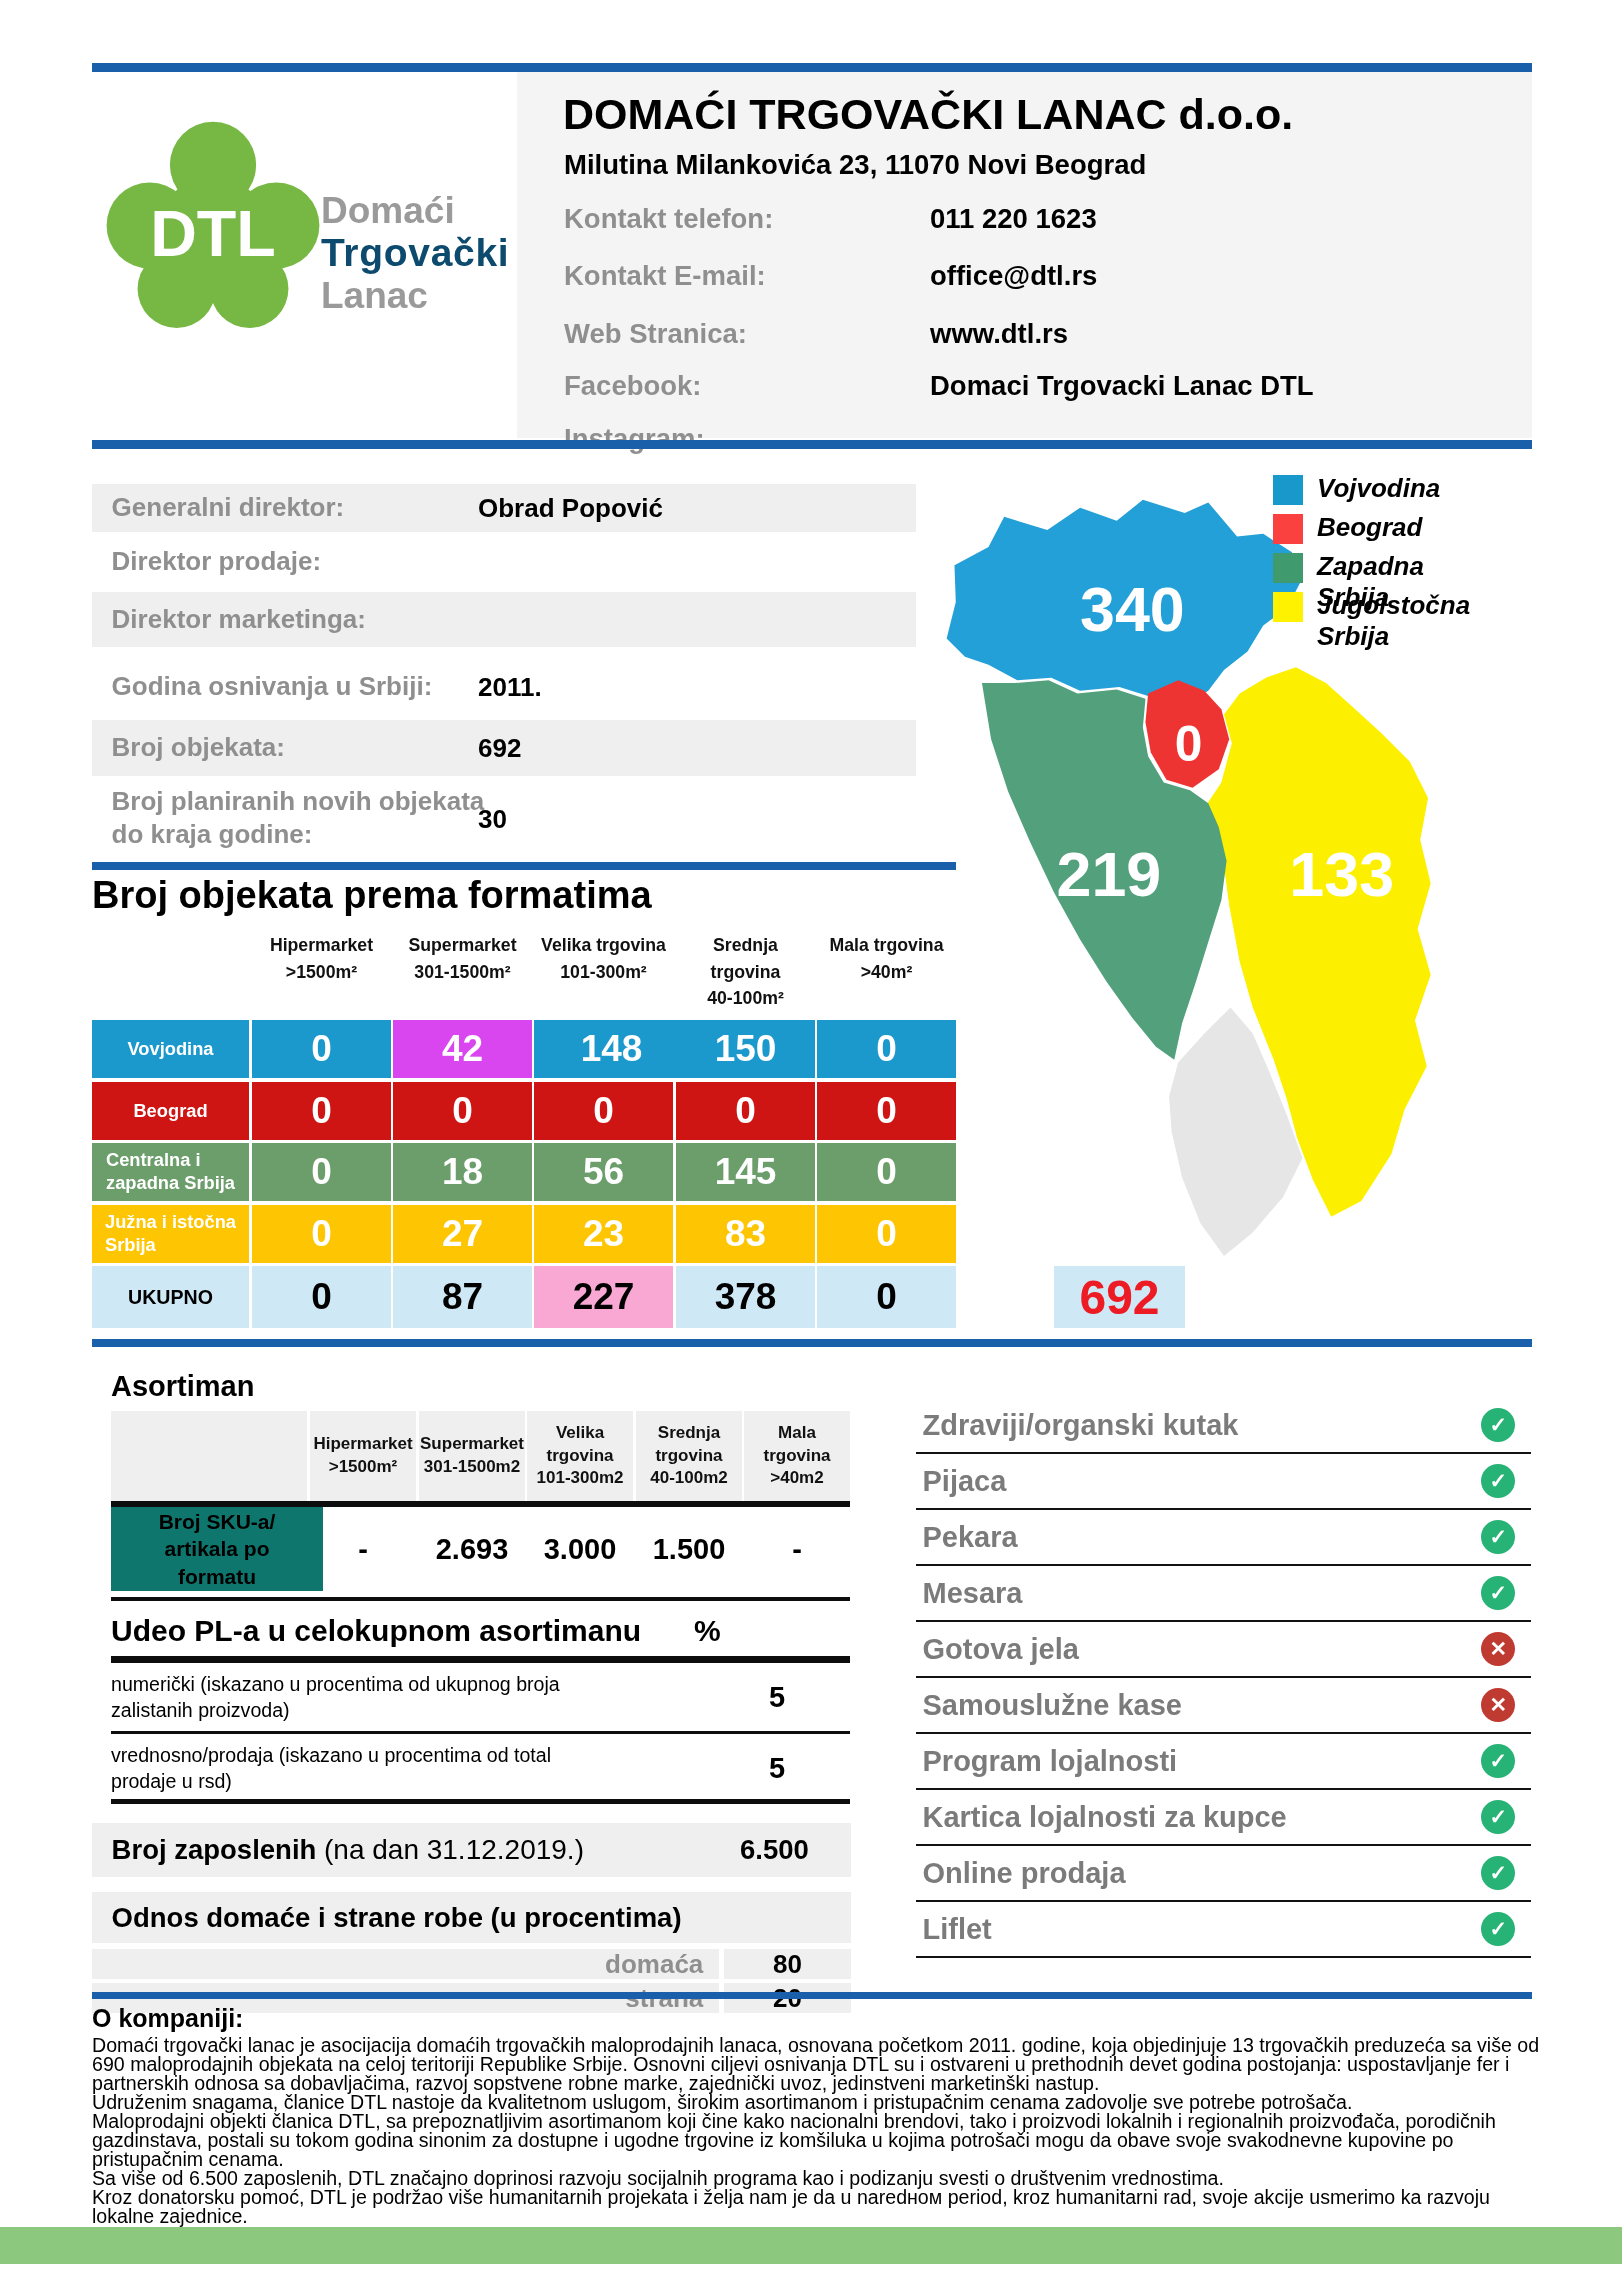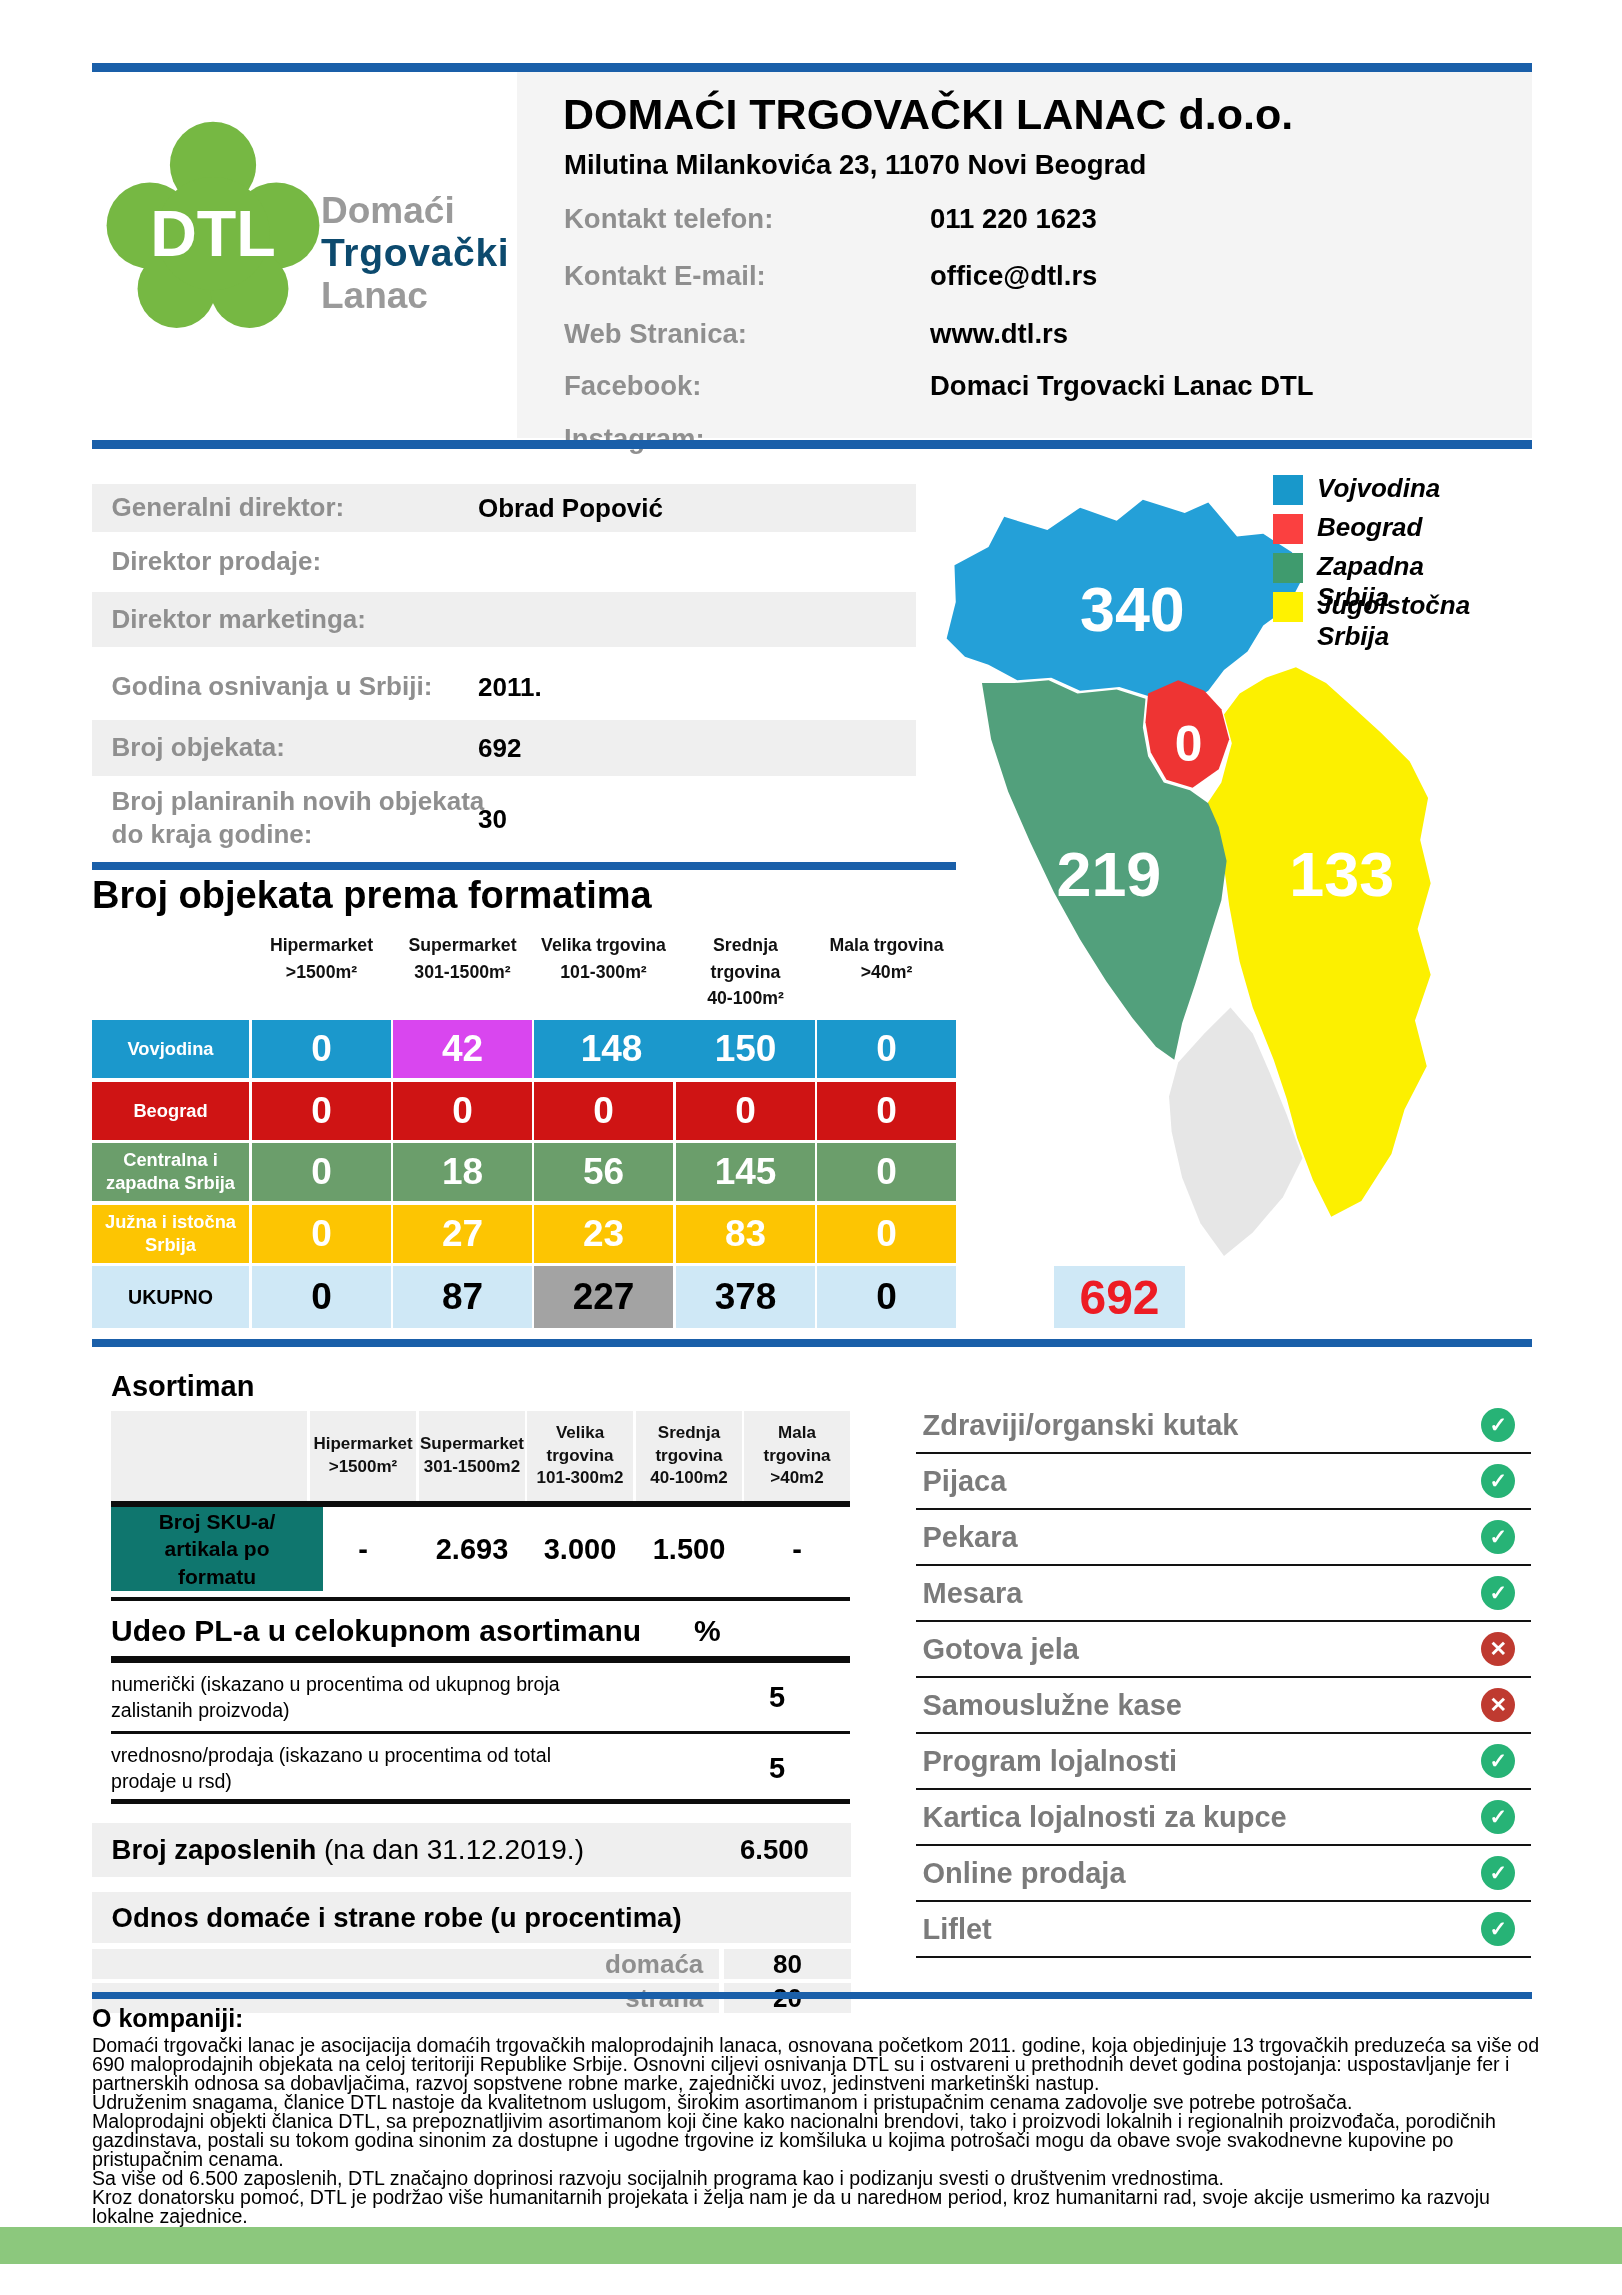--- a/index.html
+++ b/index.html
@@ -30,21 +30,21 @@
            font-size:26px;font-weight:bold;color:#8f8f8f;white-space:pre-line;line-height:1.3;}
   .i-value{position:absolute;left:386px;top:50%;transform:translateY(-50%);
            font-size:26px;font-weight:bold;color:#000;}
 
   
   #tbl-rule{left:92px;top:862px;width:864px;height:7.9px;}
   #formats-title{position:absolute;left:92px;top:874px;font-size:38px;font-weight:bold;color:#000;margin:0;}
   .ftable{position:absolute;left:92px;top:932px;width:864px;}
   .fhead{position:absolute;width:139px;text-align:center;font-size:17.7px;font-weight:bold;color:#111;line-height:1.5;}
   .frow-cell{position:absolute;height:58px;display:flex;align-items:center;justify-content:center;}
-  .f-label{font-size:18.3px;font-weight:bold;color:#fff;text-align:center;white-space:pre-line;line-height:1.25;}
+  .f-label{font-size:18.3px;font-weight:bold;color:#fff;text-align:left;white-space:pre-line;line-height:1.25;}
   .f-num{font-size:37px;font-weight:bold;color:#fff;}
   .t-label{font-size:19.6px;font-weight:bold;color:#000;}
   .t-num{font-size:37px;font-weight:bold;color:#000;}
   #grand-total{position:absolute;left:962px;top:0;width:131px;height:62px;display:flex;align-items:center;justify-content:center;
                font-size:48px;font-weight:bold;color:#ed1c24;}
 
   
   #serbia-map{position:absolute;left:910px;top:484px;width:556px;height:814px;}
   .map-num{font-weight:bold;fill:#fff;font-family:"Liberation Sans",sans-serif;}
   .legend{position:absolute;left:1273px;top:472px;}
@@ -287,21 +287,21 @@
 
     <div class="frow-cell" style="left: 0px; top: 334px; width: 157px; height: 62px; background: rgb(207, 232, 246);">
         <span class="t-label">UKUPNO</span>
       </div>
     <div class="frow-cell" style="left: 160px; top: 334px; width: 139px; height: 62px; background: rgb(207, 232, 246);">
         <span class="t-num">0</span>
       </div>
     <div class="frow-cell" style="left: 301px; top: 334px; width: 139px; height: 62px; background: rgb(207, 232, 246);">
         <span class="t-num">87</span>
       </div>
-    <div class="frow-cell" style="left: 442px; top: 334px; width: 139px; height: 62px; background: #a3a3a3;">
+    <div class="frow-cell" style="left: 442px; top: 334px; width: 139px; height: 62px; background: #f9a8d4;">
         <span class="t-num">227</span>
       </div>
     <div class="frow-cell" style="left: 584px; top: 334px; width: 139px; height: 62px; background: rgb(207, 232, 246);">
         <span class="t-num">378</span>
       </div>
     <div class="frow-cell" style="left: 725px; top: 334px; width: 139px; height: 62px; background: rgb(207, 232, 246);">
         <span class="t-num">0</span>
       </div>
     <div id="grand-total" style="top: 334px; background: rgb(207, 232, 246);">692</div>
   </div>

